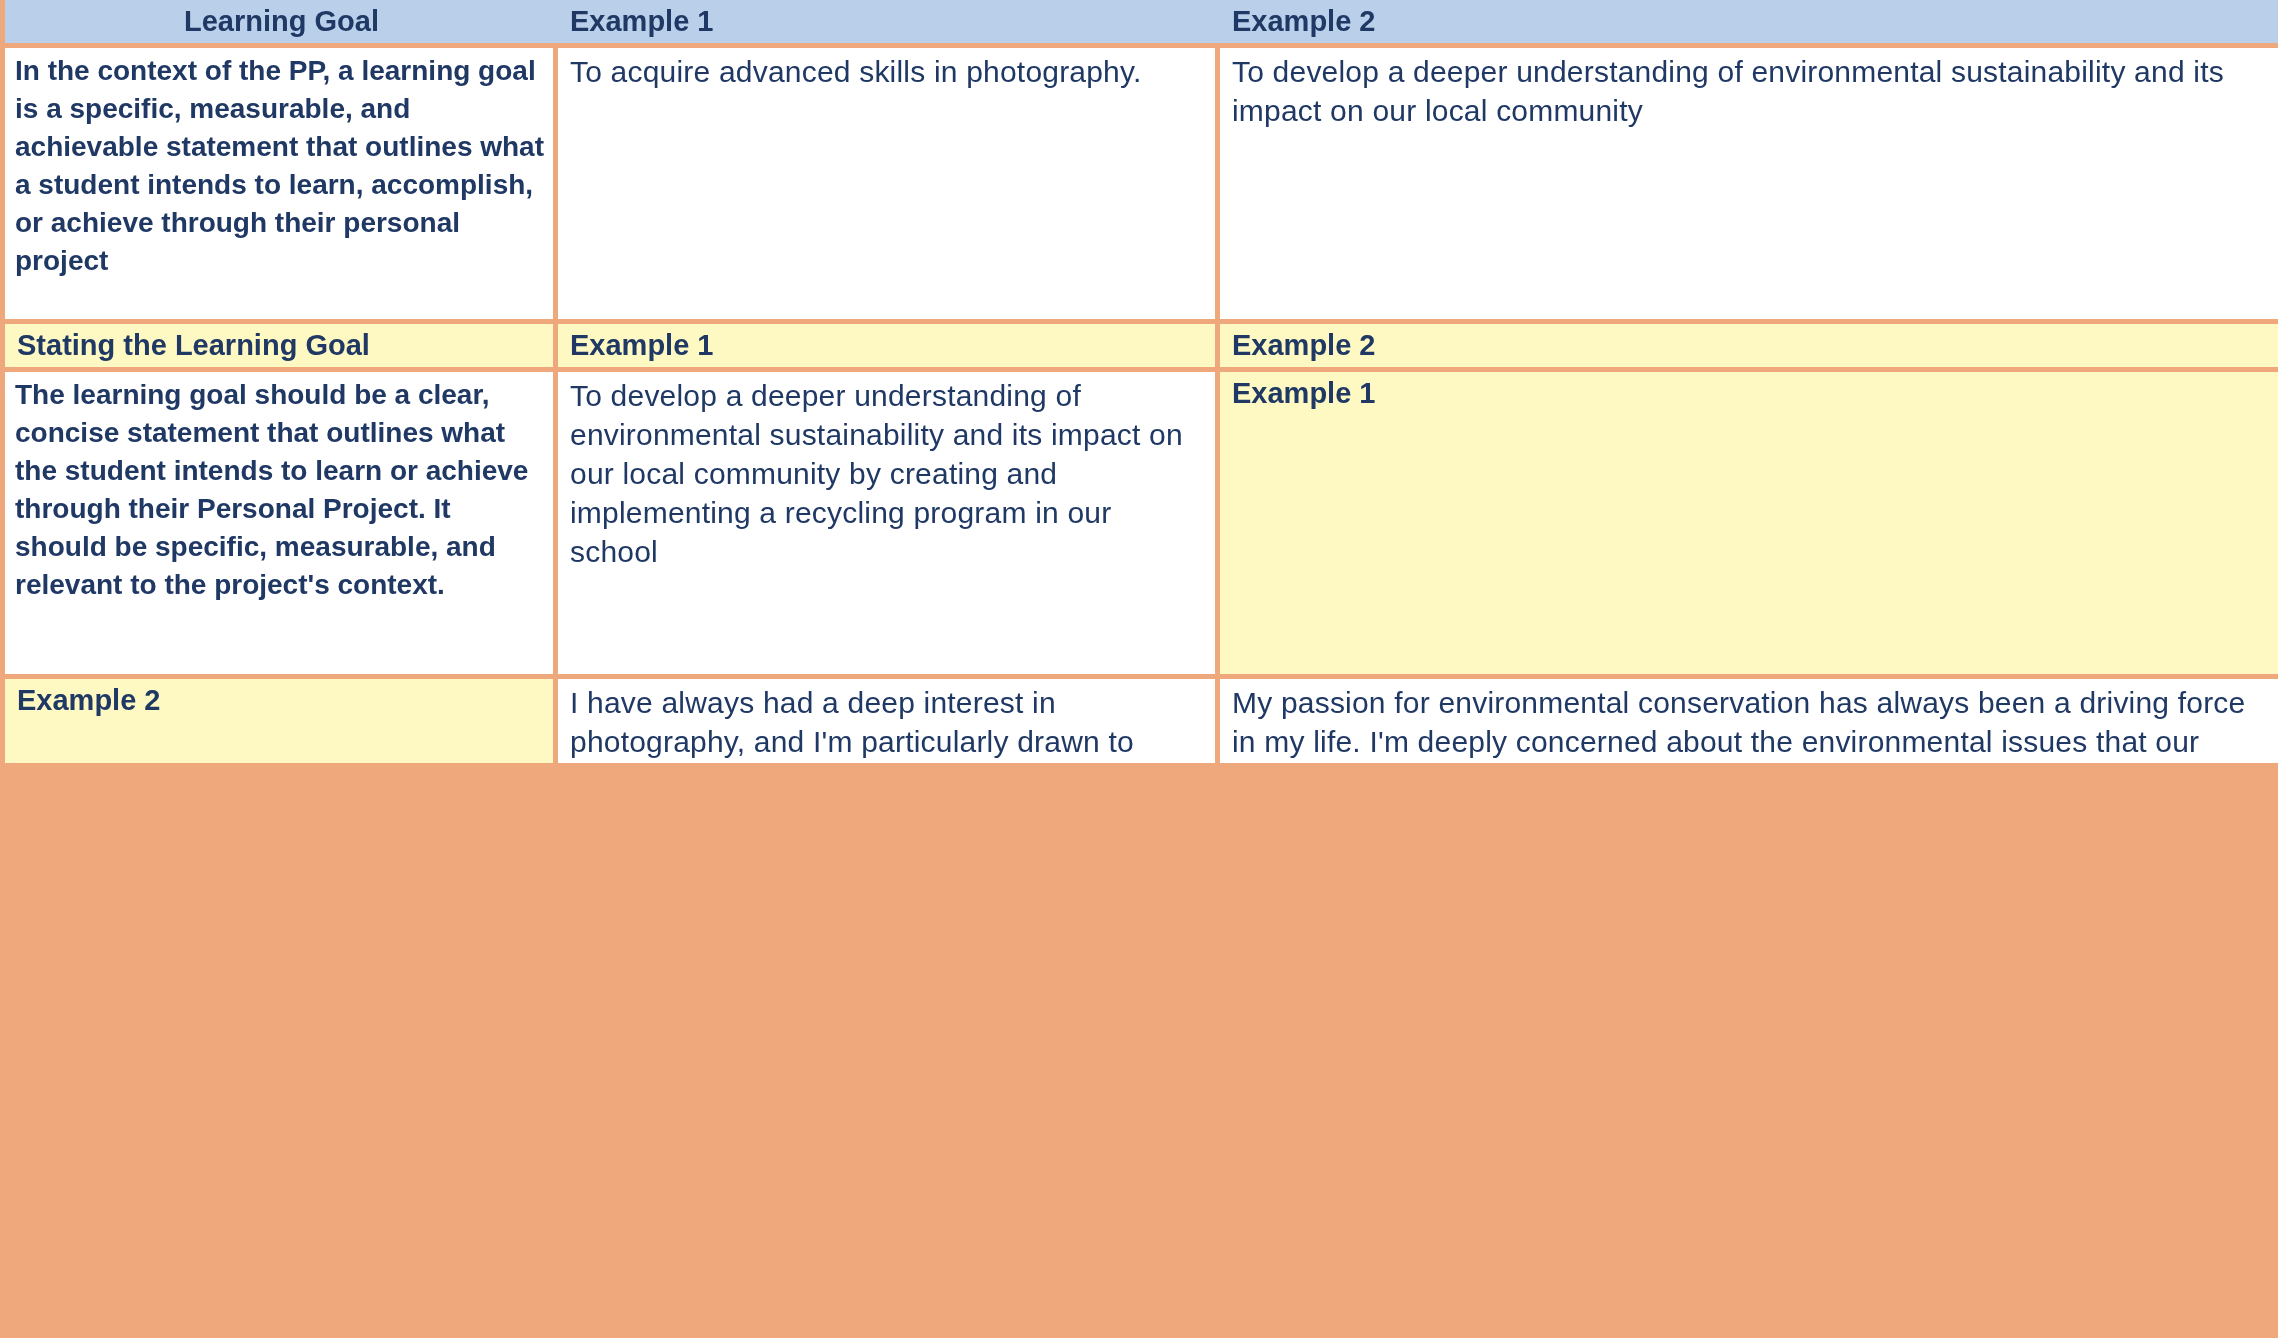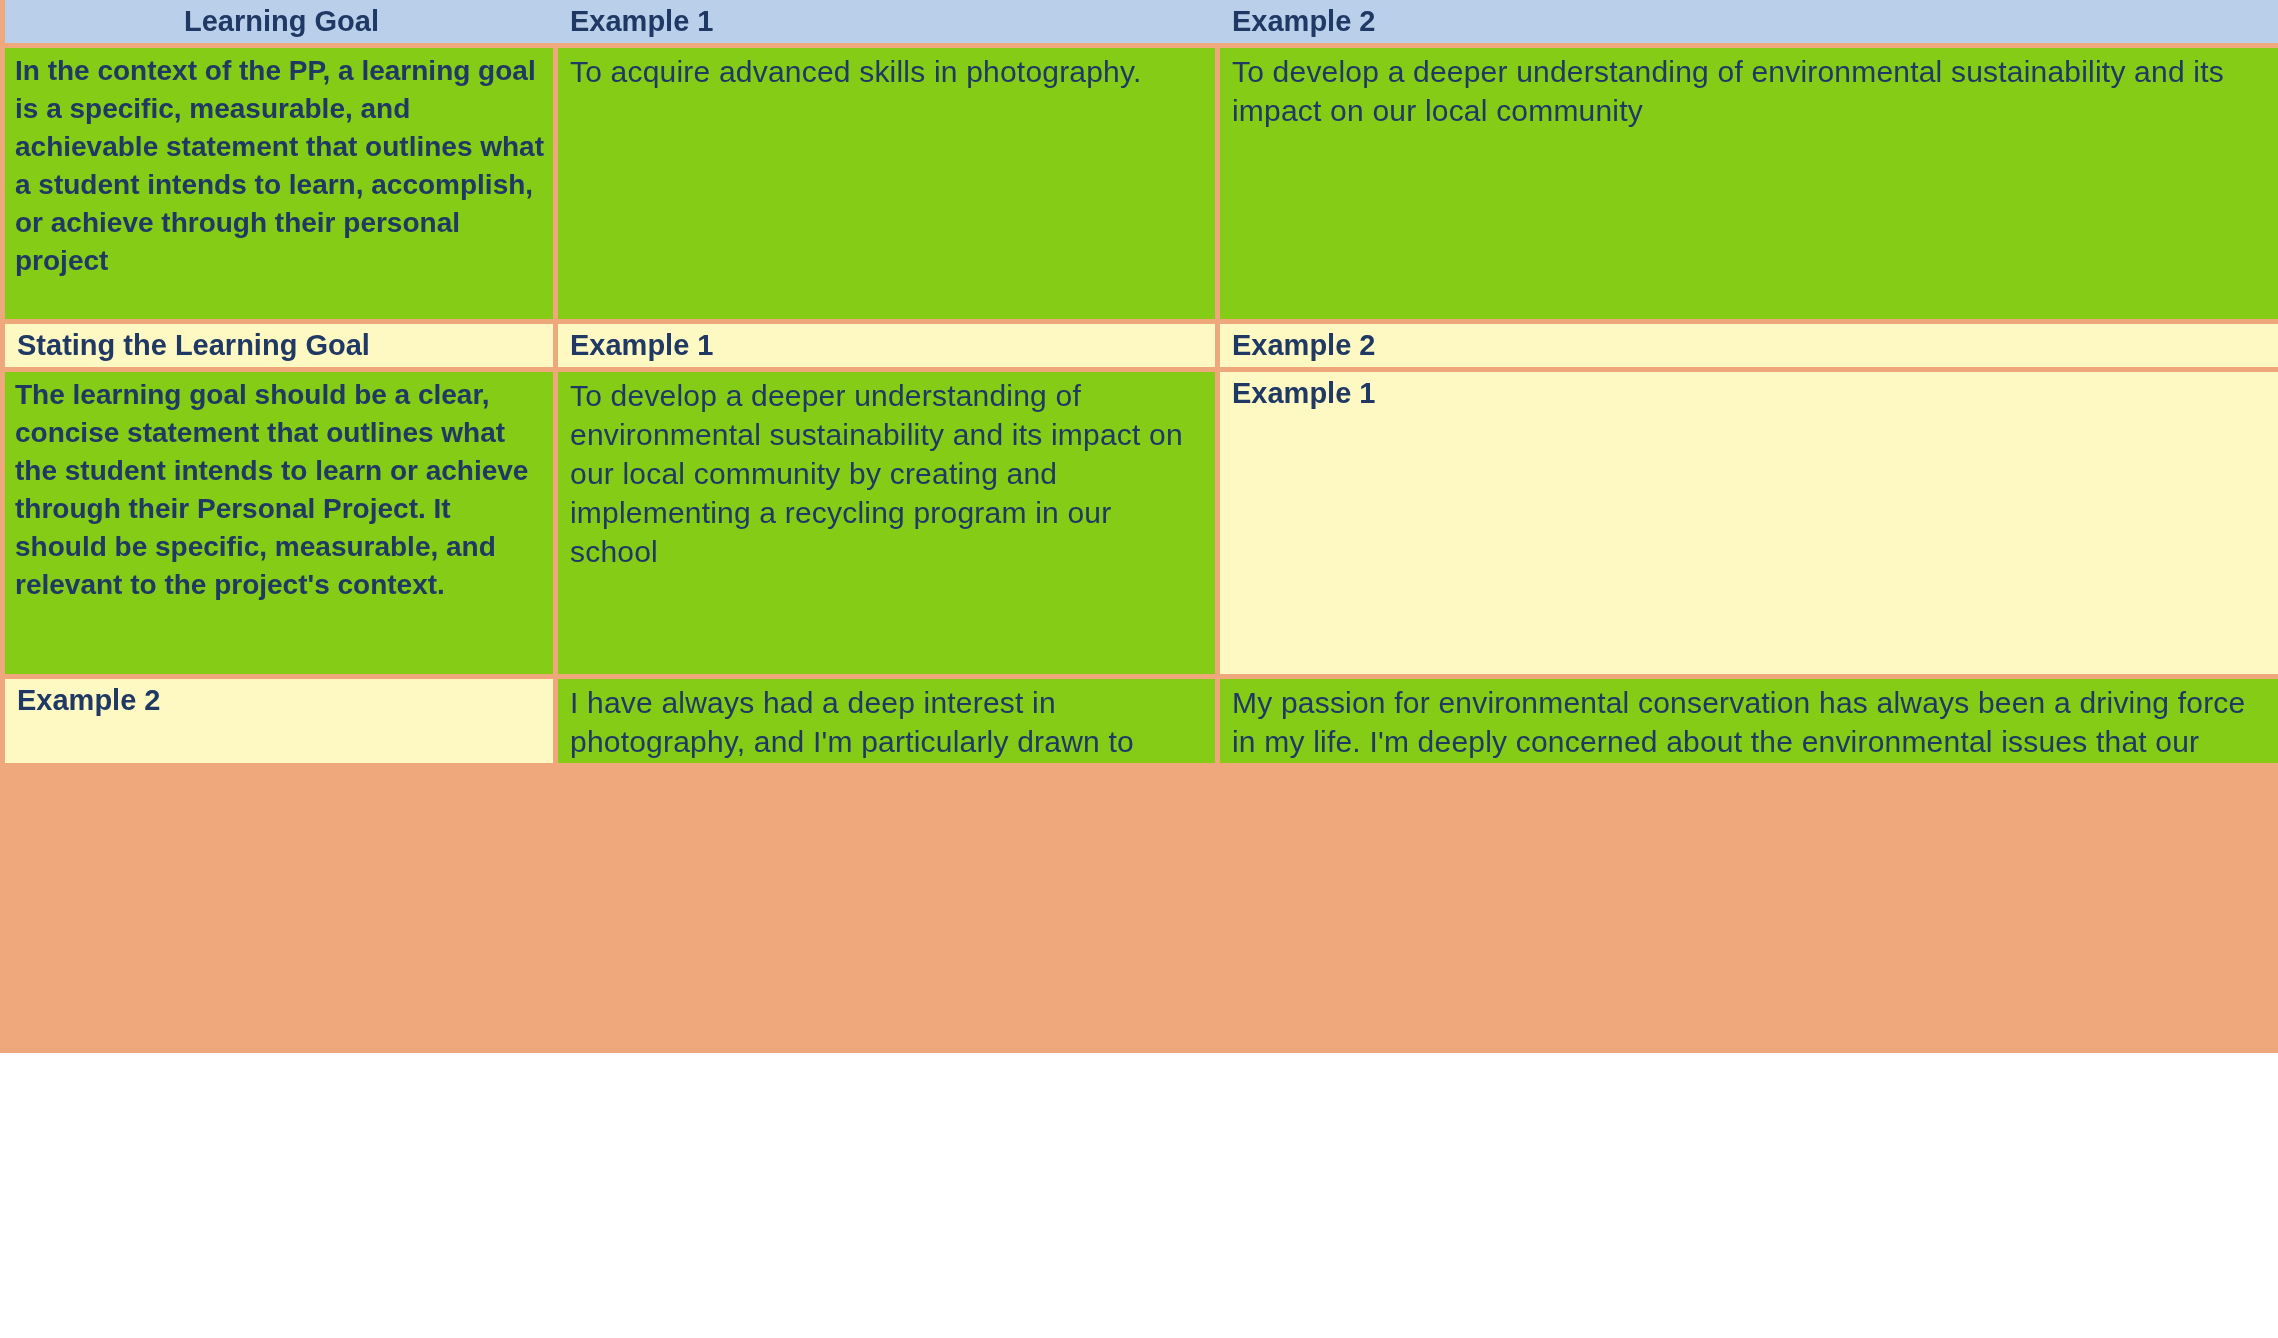--- a/index.html
+++ b/index.html
@@ -1,18 +1,18 @@
 <!DOCTYPE html>
 <html><head>
 <meta charset="utf-8">
 <style>
   html, body { margin: 0; padding: 0; background: #ffffff; }
   .page {
     width: 2278px;
-    height: 1053px;
+    height: 1338px;
     font-family: "Liberation Sans", sans-serif;
     color: #1f3864;
     overflow: hidden;
   }
   .tbl {
     box-sizing: border-box;
     width: 2278px;
     height: 1338px;
     display: grid;
     grid-template-columns: 548px 657px 1058px;
@@ -31,21 +31,21 @@
     background: #fef9c3;
     font-size: 29px;
     font-weight: bold;
     line-height: 38px;
     padding: 2px 12px 0 12px;
     overflow: hidden;
   }
   .hdr-merged .hcell { background: transparent; }
   .hcell.center { text-align: center; }
   .cell {
-    background: #84cc16;
+    background: #ffffff;
     overflow: hidden;
     white-space: pre-wrap;
     font-size: 30px;
     line-height: 39px;
     letter-spacing: 0.2px;
     padding: 4px 12px 4px 12px;
   }
   .cell.def {
     font-weight: bold;
     font-size: 28px;

